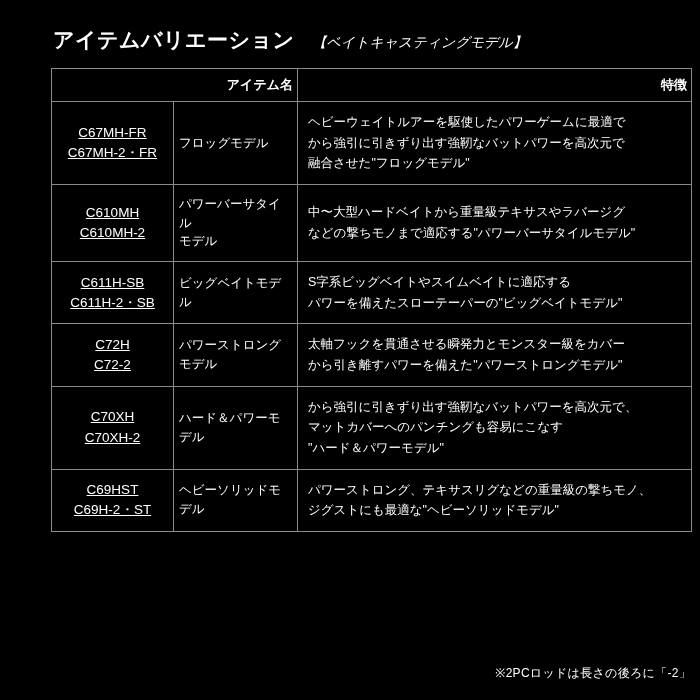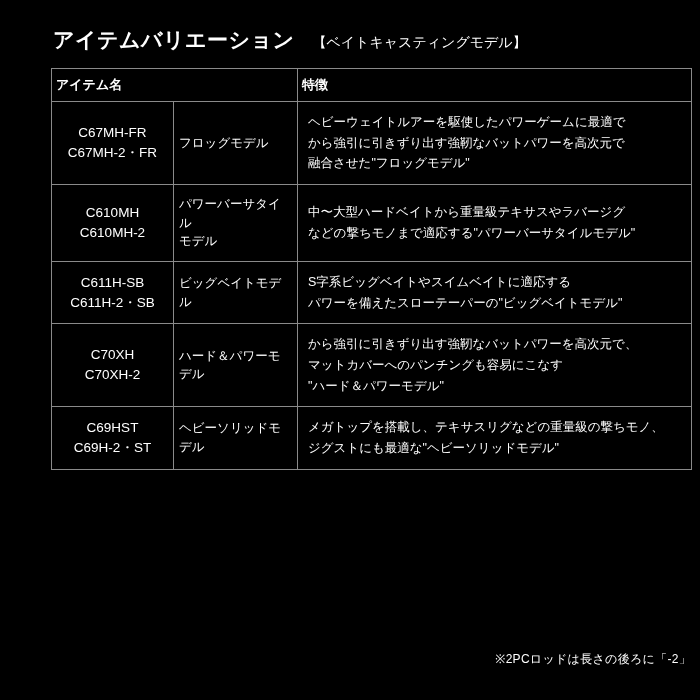--- a/index.html
+++ b/index.html
@@ -34,67 +34,69 @@
     font-weight: bold;
     letter-spacing: 0.5px;
     color: #ffffff;
     white-space: nowrap;
   }
   .subtitle {
     font-size: 14px;
     font-weight: normal;
     color: #ffffff;
     white-space: nowrap;
+    font-style: italic;
   }
   table.variation {
     width: 640px;
     border-collapse: collapse;
     table-layout: fixed;
     border: 1px solid #8a8a8a;
   }
   table.variation th,
   table.variation td {
     border: 1px solid #8a8a8a;
     vertical-align: middle;
     color: #ffffff;
   }
   thead th {
     font-size: 13px;
     font-weight: bold;
-    text-align: left;
+    text-align: right;
     padding: 7px 4px;
     background: #000000;
   }
   col.c-item { width: 122px; }
   col.c-model { width: 124px; }
   col.c-feature { width: 394px; }
 
   td.item {
     text-align: center;
     font-size: 13.5px;
     line-height: 1.5;
     padding: 10px 3px;
     white-space: nowrap;
+    text-decoration: underline;
   }
   td.model {
     font-size: 12.5px;
     line-height: 1.5;
     padding: 10px 5px;
   }
   td.feature {
     text-align: left;
     font-size: 12.5px;
     line-height: 1.65;
     padding: 10px 10px;
   }
   .nowrap-line { display: block; }
   .footnote {
     position: absolute;
     right: 30px;
-    bottom: 32px;
+    bottom: 18px;
     font-size: 12px;
     color: #ffffff;
     letter-spacing: 0.3px;
   }
 </style>
 </head>
 <body>
 
 <div class="page">
 
@@ -155,20 +157,34 @@
         </td>
         <td class="model">
           <span class="nowrap-line">ビッグベイトモデル</span>
         </td>
         <td class="feature">
           <span class="nowrap-line">S字系ビッグベイトやスイムベイトに適応する</span>
           <span class="nowrap-line">パワーを備えたスローテーパーの"ビッグベイトモデル"</span>
         </td>
       </tr>
 
+      <tr>
+        <td class="item">
+          <span class="nowrap-line">C72H</span>
+          <span class="nowrap-line">C72-2</span>
+        </td>
+        <td class="model">
+          <span class="nowrap-line">パワーストロング</span>
+          <span class="nowrap-line">モデル</span>
+        </td>
+        <td class="feature">
+          <span class="nowrap-line">太軸フックを貫通させる瞬発力とモンスター級をカバー</span>
+          <span class="nowrap-line">から引き離すパワーを備えた"パワーストロングモデル"</span>
+        </td>
+      </tr>
 
       <tr>
         <td class="item">
           <span class="nowrap-line">C70XH</span>
           <span class="nowrap-line">C70XH-2</span>
         </td>
         <td class="model">
           <span class="nowrap-line">ハード＆パワーモデル</span>
         </td>
         <td class="feature">
@@ -180,21 +196,21 @@
 
       <tr>
         <td class="item">
           <span class="nowrap-line">C69HST</span>
           <span class="nowrap-line">C69H-2・ST</span>
         </td>
         <td class="model">
           <span class="nowrap-line">ヘビーソリッドモデル</span>
         </td>
         <td class="feature">
-          <span class="nowrap-line">メガトップを搭載し、テキサスリグなどの重量級の撃ちモノ、</span>
+          <span class="nowrap-line">パワーストロング、テキサスリグなどの重量級の撃ちモノ、</span>
           <span class="nowrap-line">ジグストにも最適な"ヘビーソリッドモデル"</span>
         </td>
       </tr>
 
     </tbody>
   </table>
 
   <div class="footnote">※2PCロッドは長さの後ろに「-2」</div>
 
 </div>

